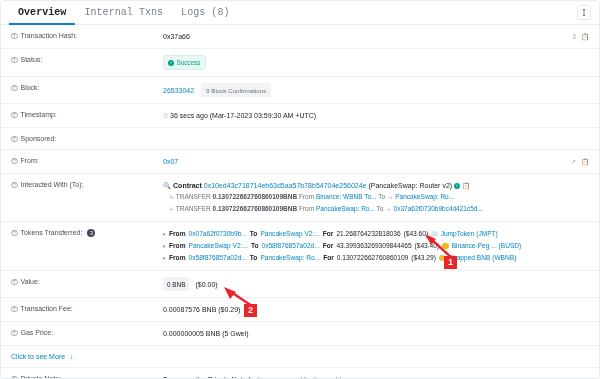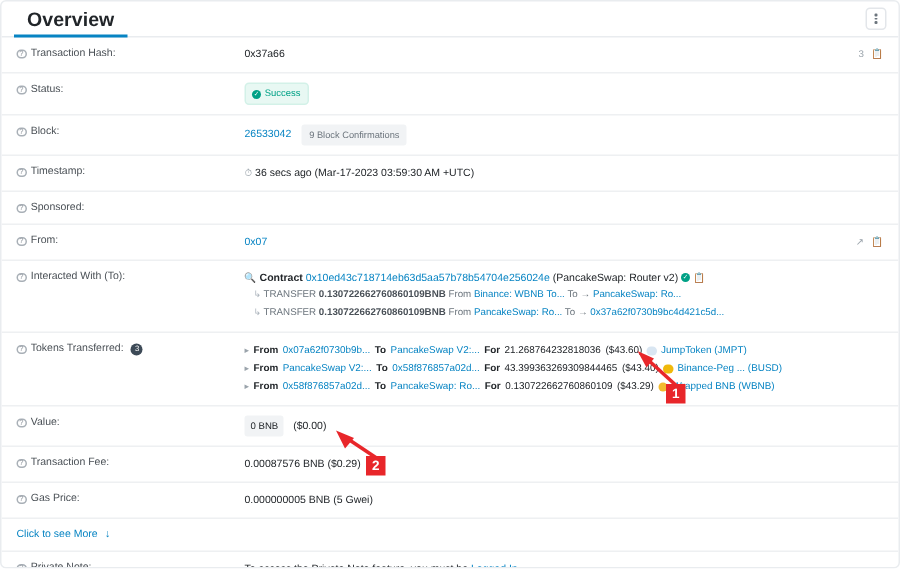--- a/index.html
+++ b/index.html
@@ -21,28 +21,29 @@
 
   
   .tabbar {
     display: flex; align-items: center;
     height: 24px;
     border-bottom: 1px solid #e9ecef;
     padding: 0 8px;
     position: relative;
   }
   .tab {
-    font-size: 13px;
+    font-size: 10px;
     color: #77838f;
     padding: 0 9px;
     height: 24px;
     line-height: 24px;
     white-space: nowrap;
     cursor: pointer;
     letter-spacing: .05px;
+    font-family: Liberation Mono, monospace;
   }
   .tab.active { color: #212529; font-weight: bold; box-shadow: inset 0 -2px 0 #0784c3; }
   .kebab {
     position: absolute; right: 8px; top: 4px;
     width: 14px; height: 15px;
     border: 1px solid #e3e6ea; border-radius: 3px;
     background: #fff;
     display: flex; flex-direction: column; align-items: center; justify-content: center;
     gap: 1px; cursor: pointer;
   }
@@ -136,20 +137,22 @@
   }
   .anno-arrow { position: absolute; pointer-events: none; }
 </style>
 </head>
 <body>
 
 <div class="page">
 
   <div class="tabbar">
     <div class="tab active">Overview</div>
+    <div class="tab">Internal Txns</div>
+    <div class="tab">Logs (8)</div>
     <div class="kebab">
       <i></i>
       <i></i>
       <i></i>
     </div>
   </div>
 
   <div class="row">
     <div class="lbl">
       <span class="qm">?</span>

